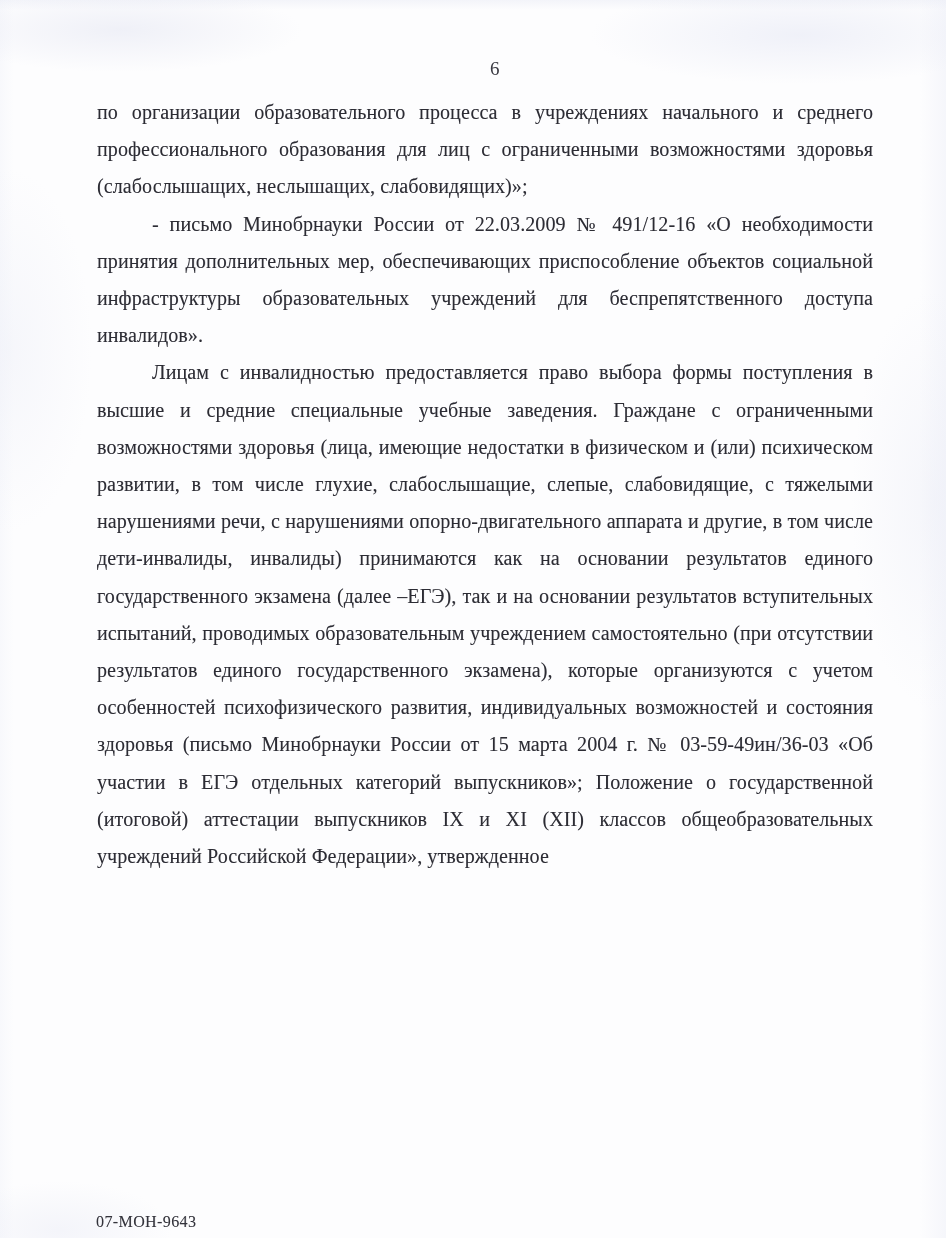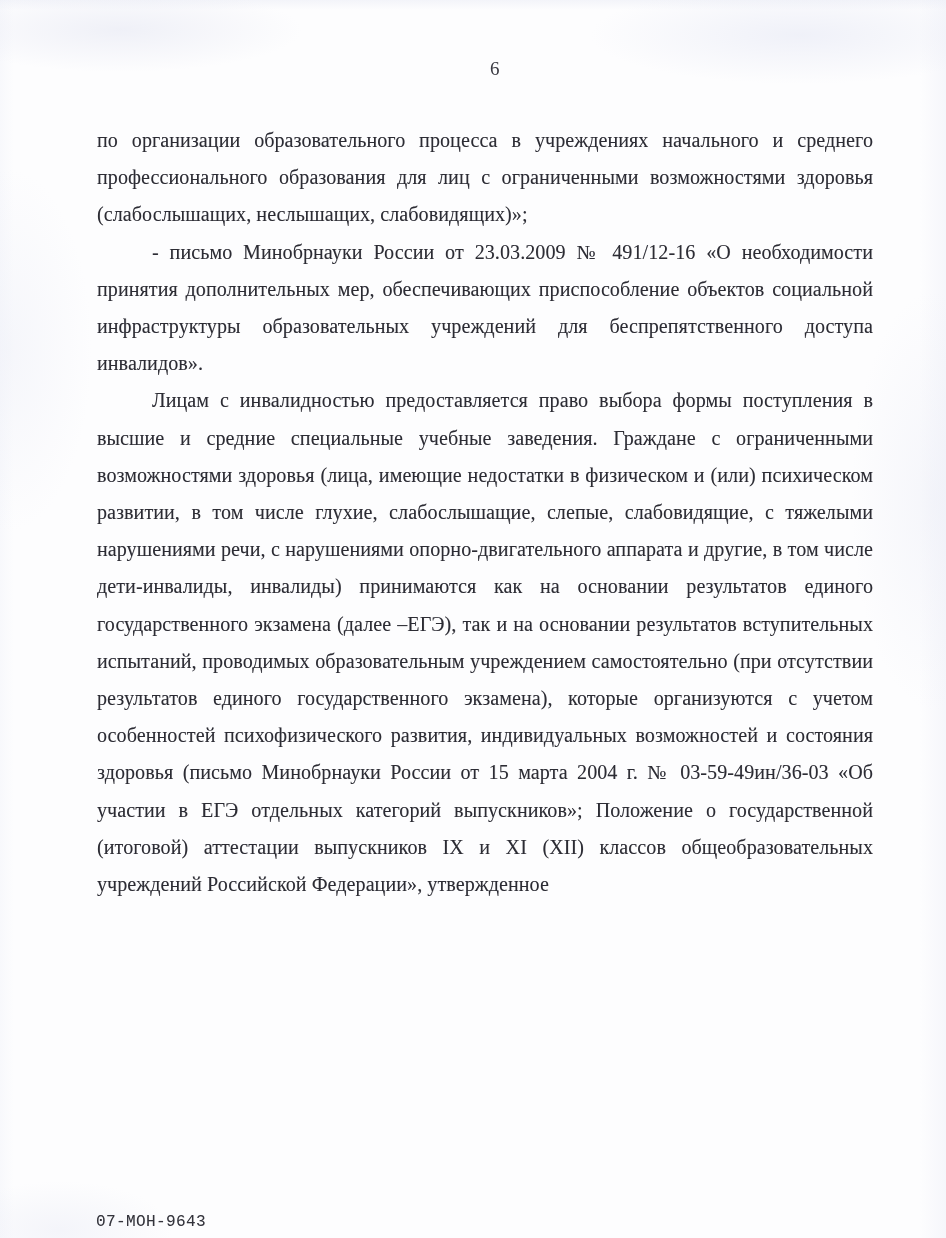--- a/index.html
+++ b/index.html
@@ -60,43 +60,41 @@
     text-align: justify;
     letter-spacing: 0.1px;
     text-shadow: 0.3px 0.3px 0.5px rgba(44,44,52,0.28);
   }
   .para {
     margin: 0;
     text-indent: 55px;
   }
   .para.continuation {
     text-indent: 0;
-    margin-top: 28px;
   }
   .footer-code {
     position: absolute;
     left: 96px;
     top: 1213px;
     font-size: 16px;
     color: #33333b;
     letter-spacing: 0.4px;
     text-shadow: 0.3px 0.3px 0.4px rgba(51,51,59,0.25);
-    font-family: Liberation Mono, monospace;
   }
 </style>
 </head>
 <body>
 
 <div class="scan-page">
   <div class="scan-noise"></div>
 
   <div class="page-number">
     <span>6</span>
   </div>
 
   <div class="document-body">
     <p class="para continuation">по организации образовательного процесса в учреждениях начального и среднего профессионального образования для лиц с ограниченными возможностями здоровья (слабослышащих, неслышащих, слабовидящих)»;</p>
-    <p class="para">- письмо Минобрнауки России от 23.03.2009 № 491/12-16 «О необходимости принятия дополнительных мер, обеспечивающих приспособление объектов социальной инфраструктуры образовательных учреждений для беспрепятственного доступа инвалидов».</p>
+    <p class="para">- письмо Минобрнауки России от 22.03.2009 № 491/12-16 «О необходимости принятия дополнительных мер, обеспечивающих приспособление объектов социальной инфраструктуры образовательных учреждений для беспрепятственного доступа инвалидов».</p>
     <p class="para">Лицам с инвалидностью предоставляется право выбора формы поступления в высшие и средние специальные учебные заведения. Граждане с ограниченными возможностями здоровья (лица, имеющие недостатки в физическом и (или) психическом развитии, в том числе глухие, слабослышащие, слепые, слабовидящие, с тяжелыми нарушениями речи, с нарушениями опорно-двигательного аппарата и другие, в том числе дети-инвалиды, инвалиды) принимаются как на основании результатов единого государственного экзамена (далее –ЕГЭ), так и на основании результатов вступительных испытаний, проводимых образовательным учреждением самостоятельно (при отсутствии результатов единого государственного экзамена), которые организуются с учетом особенностей психофизического развития, индивидуальных возможностей и состояния здоровья (письмо Минобрнауки России от 15 марта 2004 г. № 03-59-49ин/36-03 «Об участии в ЕГЭ отдельных категорий выпускников»; Положение о государственной (итоговой) аттестации выпускников IX и XI (XII) классов общеобразовательных учреждений Российской Федерации», утвержденное</p>
   </div>
 
   <div class="footer-code">07-МОН-9643</div>
 </div>
 
 </body></html>

